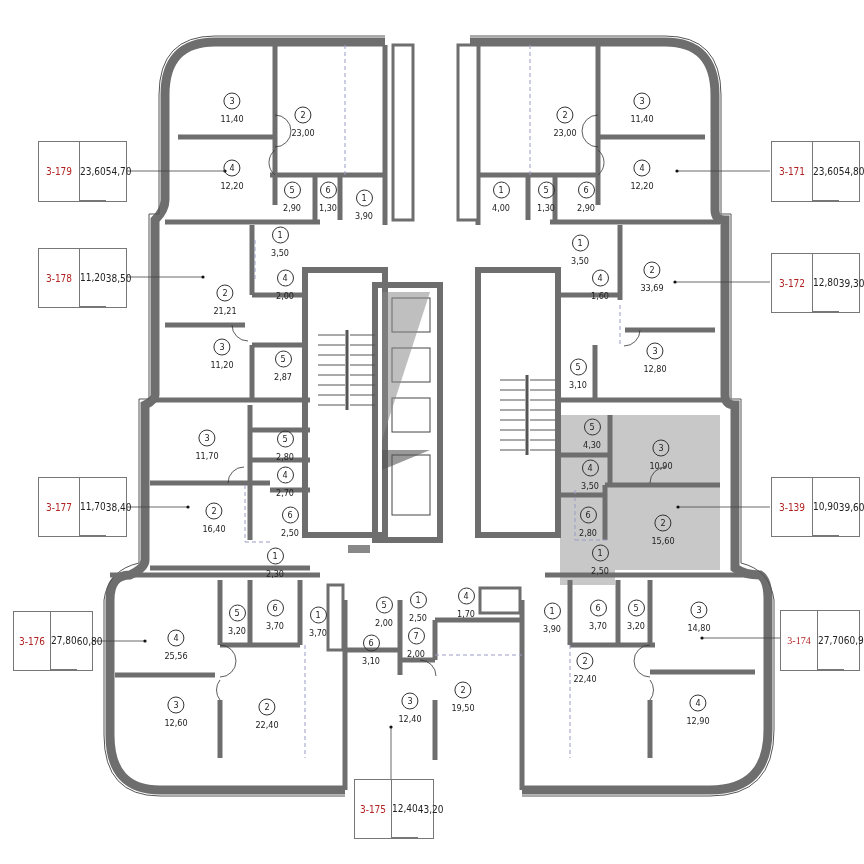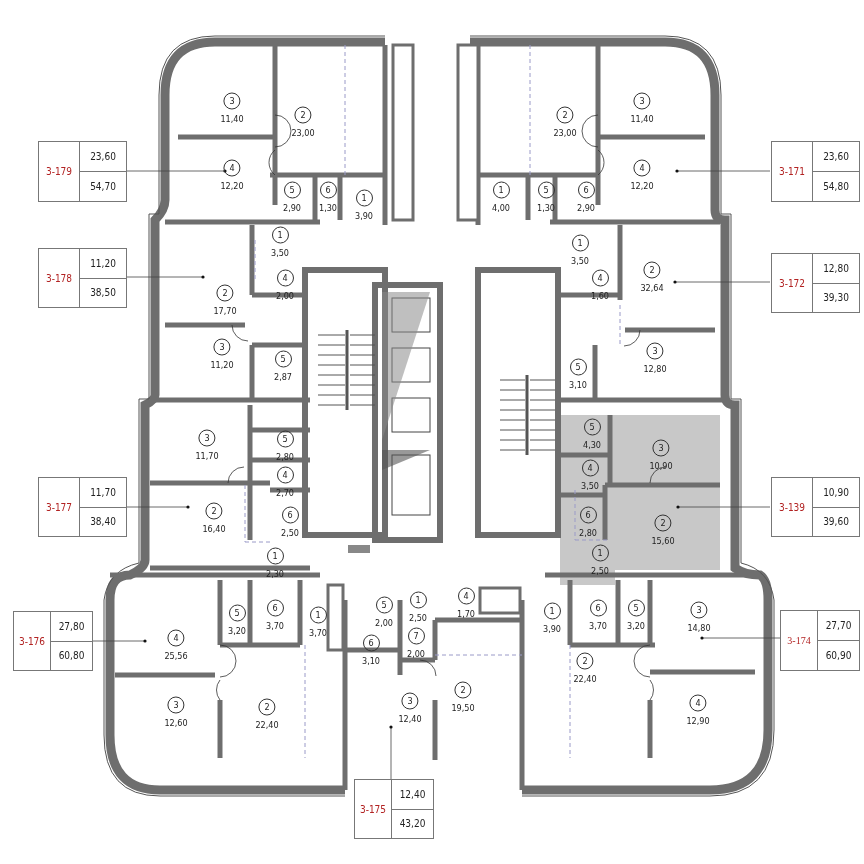--- a/index.html
+++ b/index.html
@@ -3,21 +3,21 @@
 <meta charset="utf-8">
 <style>
   html,body{margin:0;padding:0;background:#ffffff;}
   body{width:864px;height:864px;position:relative;overflow:hidden;font-family:"DejaVu Sans Condensed","DejaVu Sans",sans-serif;}
   #plan{position:absolute;left:0;top:0;width:864px;height:864px;}
   .rlabel{position:absolute;transform:translate(-50%,-50%);text-align:center;font-size:9px;color:#222;line-height:1;white-space:nowrap;}
   .rlabel .num{display:block;width:15px;height:15px;border:1px solid #333;border-radius:50%;margin:0 auto 5px auto;line-height:15px;font-size:9px;background:transparent;}
   .rlabel .area{display:block;text-align:right;}
   .tag{position:absolute;border:1px solid #777;background:#fff;display:flex;font-size:10px;color:#222;}
   .tag .id{width:40px;display:flex;align-items:center;justify-content:center;color:#b22222;border-right:1px solid #777;font-size:10px;}
-  .tag .vals{display:flex;flex-direction:column;width:46px;}
+  .tag .vals{display:flex;flex-direction:row;width:46px;}
   .tag .vals span{flex:1;display:flex;align-items:center;justify-content:center;}
   .tag .vals span:first-child{border-bottom:1px solid #777;}
 </style>
 </head>
 <body>
 
 <svg id="plan" viewBox="0 0 864 864" xmlns="http://www.w3.org/2000/svg">
 
   <g fill="none" stroke="#6e6e6e" stroke-width="9">
     <path d="M215 42 L385 42 M470 42 L665 42 Q715 42 715 95 L715 210 Q715 220 725 220 L725 395 Q725 405 735 405 L735 568 Q745 575 760 575 Q768 580 768 600 L768 730 Q768 790 710 790 L522 790 M345 790 L160 790 Q110 790 110 735 L110 600 Q110 575 130 575 Q145 568 145 560 L145 405 Q155 400 155 395 L155 220 Q165 210 165 200 L165 95 Q165 42 215 42"></path>
@@ -269,42 +269,42 @@
 <div class="rlabel" style="left:280px;top:242px;">
     <span class="num">1</span>
     <span class="area">3,50</span>
   </div>
 <div class="rlabel" style="left:285px;top:285px;">
     <span class="num">4</span>
     <span class="area">2,00</span>
   </div>
 <div class="rlabel" style="left:225px;top:300px;">
     <span class="num">2</span>
-    <span class="area">17,70</span>
+    <span class="area">21,21</span>
   </div>
 <div class="rlabel" style="left:222px;top:354px;">
     <span class="num">3</span>
     <span class="area">11,20</span>
   </div>
 <div class="rlabel" style="left:283px;top:366px;">
     <span class="num">5</span>
     <span class="area">2,87</span>
   </div>
 
 <div class="rlabel" style="left:580px;top:250px;">
     <span class="num">1</span>
     <span class="area">3,50</span>
   </div>
 <div class="rlabel" style="left:600px;top:285px;">
     <span class="num">4</span>
     <span class="area">1,60</span>
   </div>
 <div class="rlabel" style="left:652px;top:277px;">
     <span class="num">2</span>
-    <span class="area">32,64</span>
+    <span class="area">33,69</span>
   </div>
 <div class="rlabel" style="left:655px;top:358px;">
     <span class="num">3</span>
     <span class="area">12,80</span>
   </div>
 <div class="rlabel" style="left:578px;top:374px;">
     <span class="num">5</span>
     <span class="area">3,10</span>
   </div>
 

